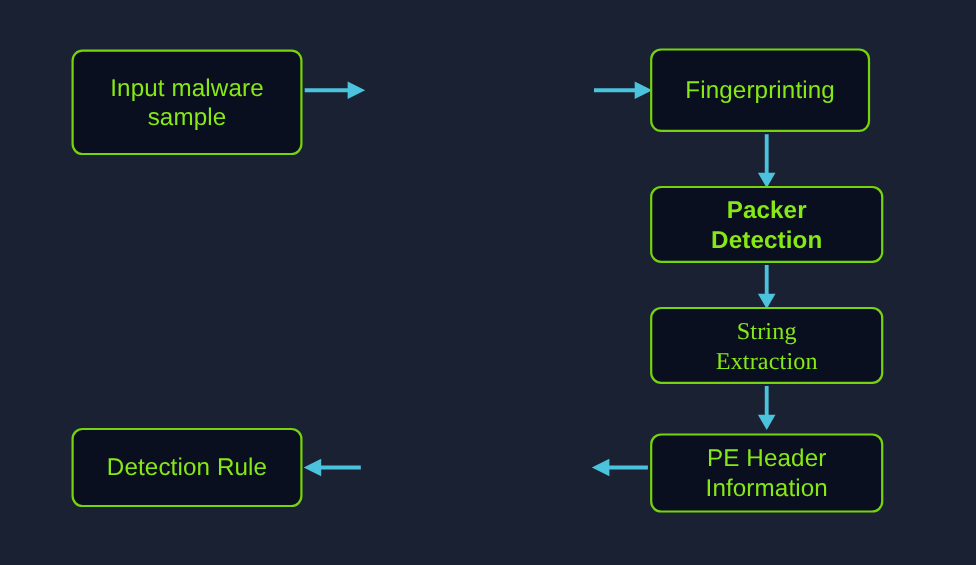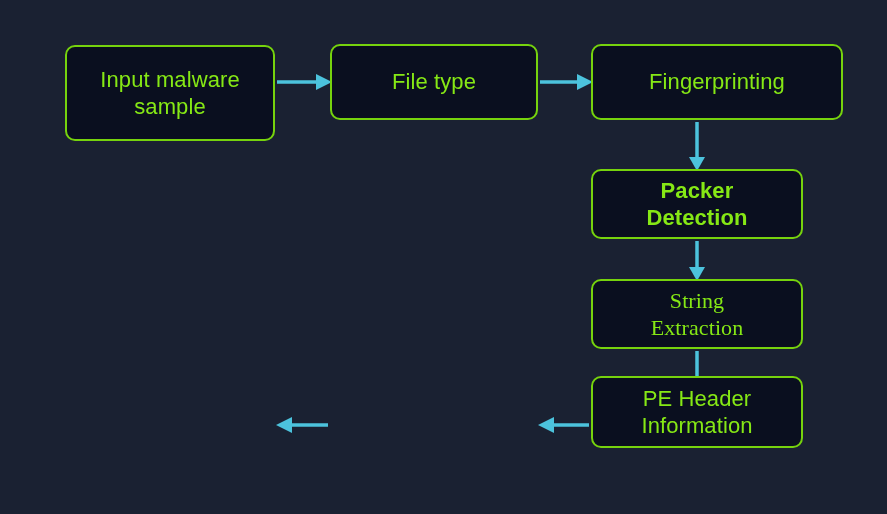--- a/index.html
+++ b/index.html
@@ -80,38 +80,38 @@
         <polygon points="292,417 276,425 292,433" stroke="none"></polygon>
       </g>
     </g>
   </svg>
 
   <div class="node" style="left:65px; top:45px; width:210px; height:96px;">
     <span>Input malware
 sample</span>
   </div>
 
-  <div class="node" style="left:330px; top:44px; width:208px; height:76px;">
-    <span>File type</span>
-  </div>
 
-  <div class="node" style="left:591px; top:44px; width:252px; height:76px;">
+  <div class="node" style="left:591px; top:44px; width:200px; height:76px;">
     <span>Fingerprinting</span>
   </div>
 
   <div class="node" style="left:591px; top:169px; width:212px; height:70px;font-weight:bold;">
     <span>Packer
 Detection</span>
   </div>
 
   <div class="node" style="left:591px; top:279px; width:212px; height:70px;font-family:Liberation Serif, serif;">
     <span>String
 Extraction</span>
   </div>
 
-  <div class="node" style="left:591px; top:376px; width:212px; height:72px;">
+  <div class="node" style="left:591px; top:394px; width:212px; height:72px;">
     <span>PE Header
 Information</span>
   </div>
 
 
+  <div class="node" style="left:65px; top:389px; width:210px; height:72px;">
+    <span>Detection Rule</span>
+  </div>
 
 </div>
 
 </body></html>

